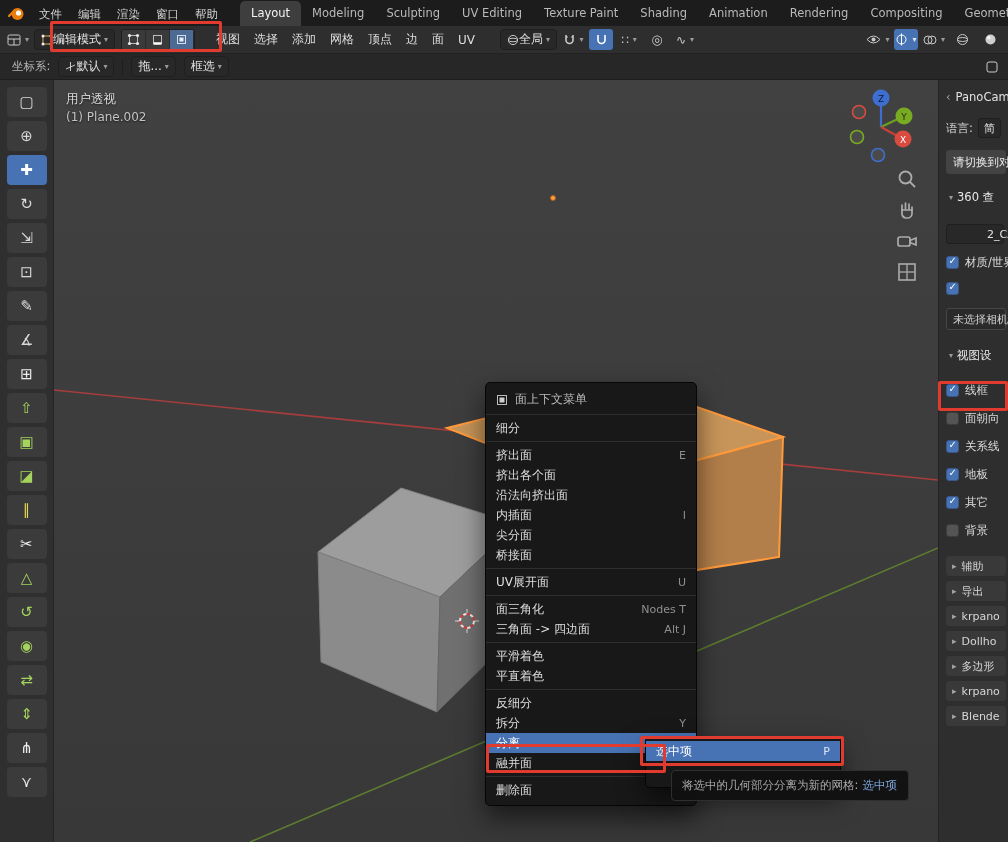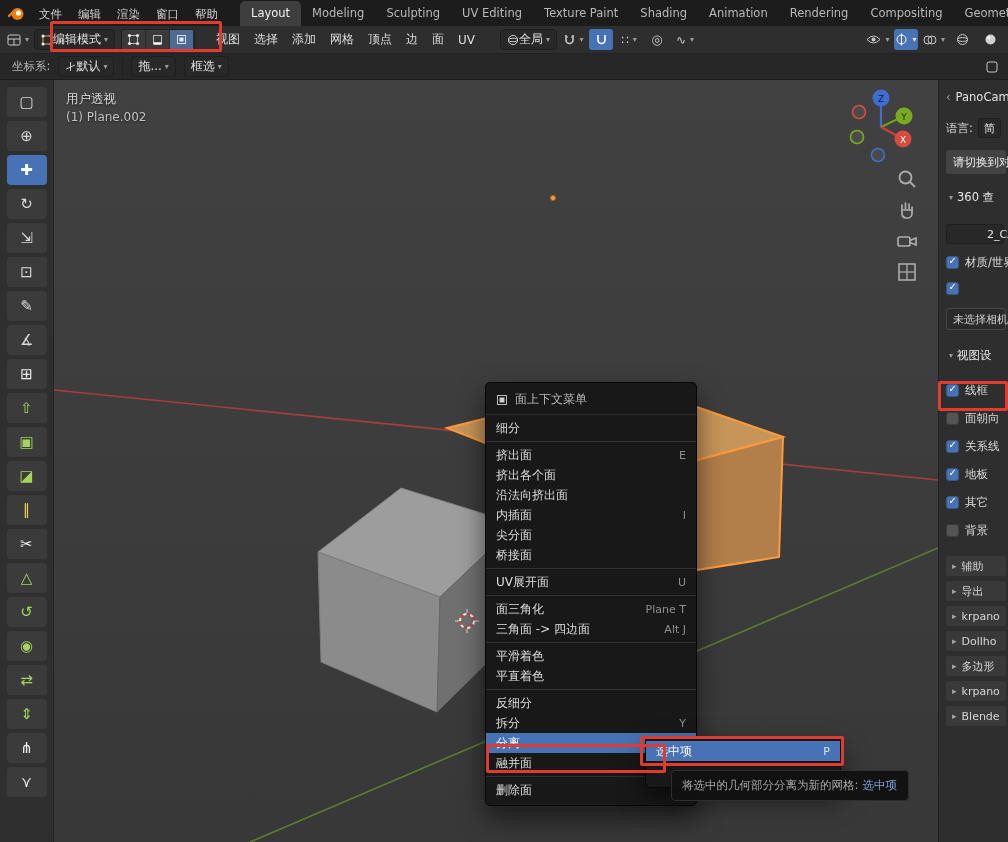--- a/index.html
+++ b/index.html
@@ -495,21 +495,21 @@
           <button class="cm-item">
 
             <span class="lbl">UV展开面</span>
             <span class="sc">U</span>
 
           </button>
           <button class="cm-item is-sep"></button>
           <button class="cm-item">
 
             <span class="lbl">面三角化</span>
-            <span class="sc">Plane T</span>
+            <span class="sc">Nodes T</span>
 
           </button>
           <button class="cm-item">
 
             <span class="lbl">三角面 -&gt; 四边面</span>
             <span class="sc">Alt J</span>
 
           </button>
           <button class="cm-item is-sep"></button>
           <button class="cm-item">

